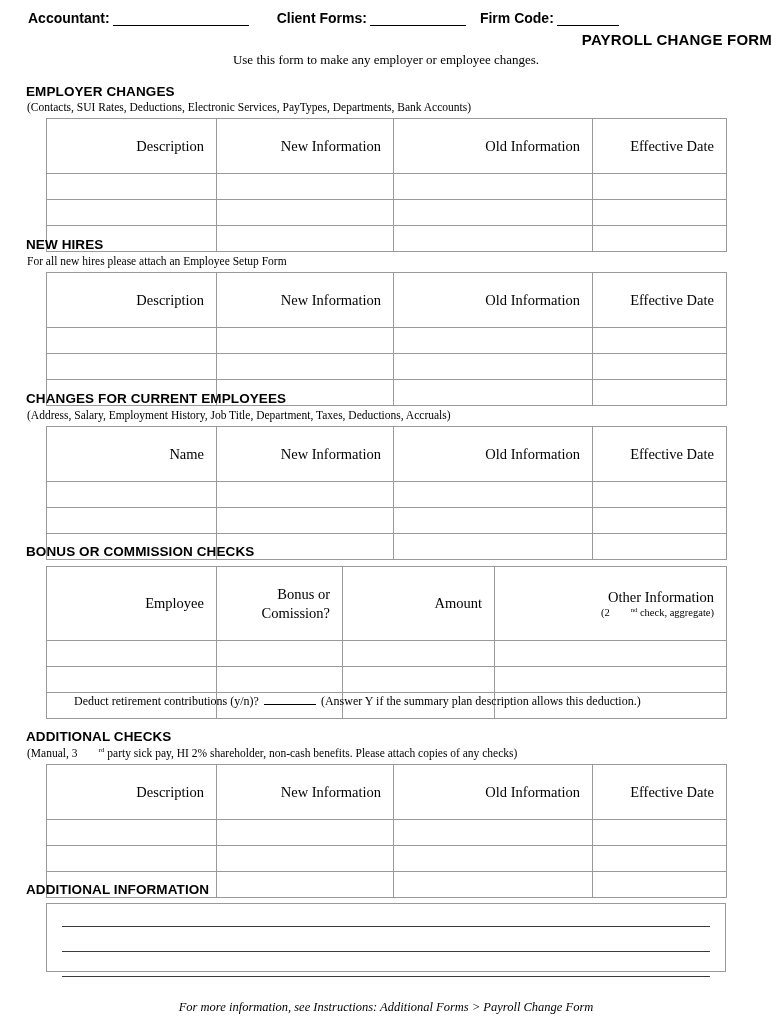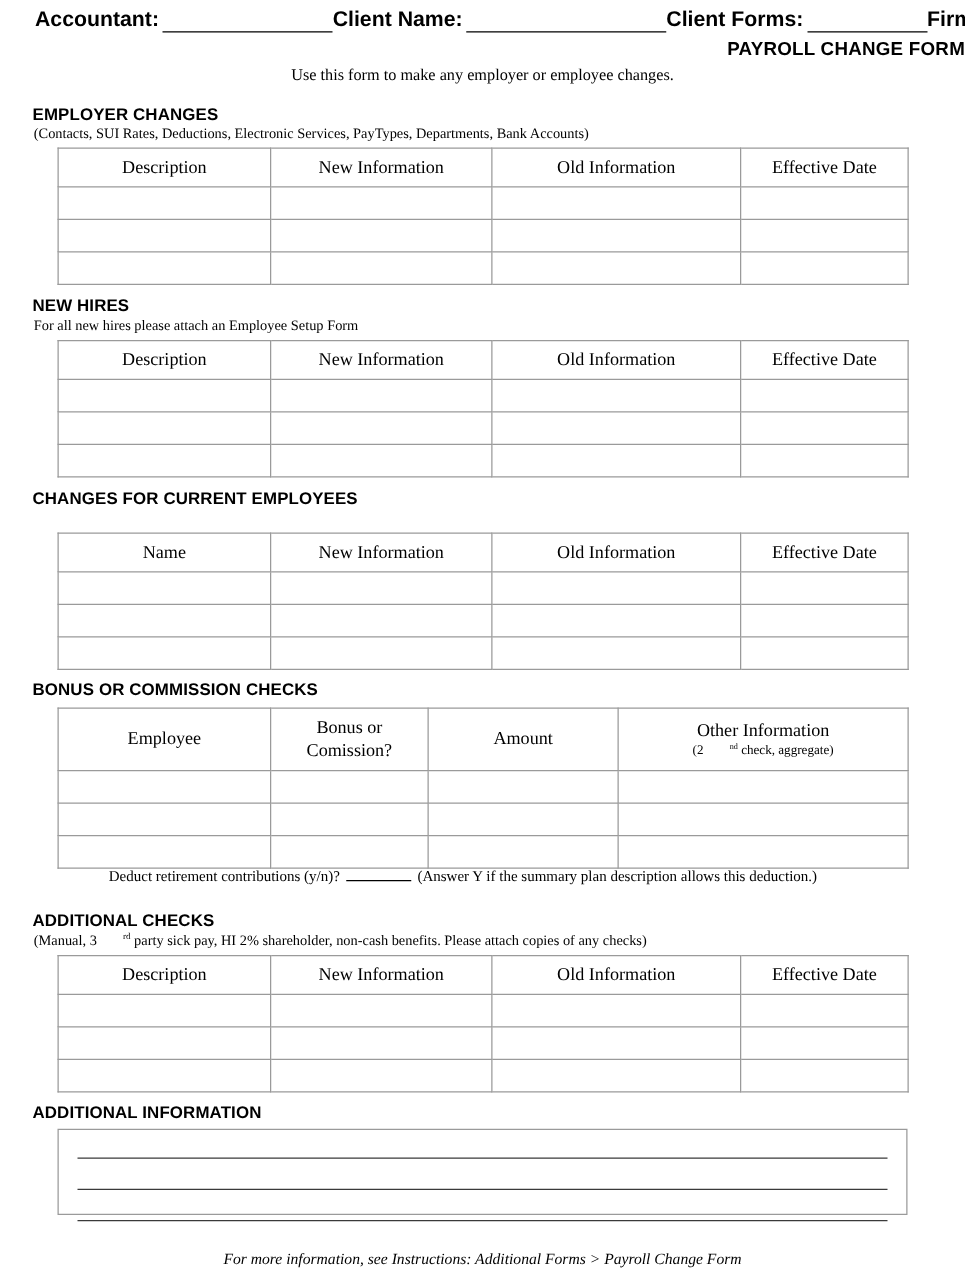--- a/index.html
+++ b/index.html
@@ -28,21 +28,21 @@
   .id-line {
     position: absolute;
     top: 6px;
     left: 28px;
     right: 26px;
     height: 20px;
     display: flex;
     align-items: flex-end;
     font-family: "Liberation Sans", sans-serif;
     font-weight: bold;
-    font-size: 17px;
+    font-size: 14px;
     white-space: nowrap;
   }
   .id-field {
     display: flex;
     align-items: flex-end;
   }
   .id-label { margin-right: 3px; }
   .id-rule {
     display: inline-block;
     border-bottom: 1.6px solid #000;
@@ -102,23 +102,23 @@
     table-layout: fixed;
   }
   table.form-table td {
     border: 1px solid #9a9a9a;
     padding: 0;
     vertical-align: middle;
     text-align: center;
   }
   table.form-table th {
     border: 1px solid #9a9a9a;
-    padding: 0;
+    padding: 12px;
     vertical-align: middle;
-    text-align: center;
+    text-align: right;
     font-weight: normal;
     font-family: "Liberation Serif", serif;
     font-size: 14.5px;
   }
   .hdr-row th { height: 30px; }
   .data-row td { height: 25px; }
 
   
   col.c1 { width: 170px; }
   col.c2 { width: 177px; }
@@ -193,24 +193,20 @@
 <body>
 
 <div class="page">
 
   <div class="id-line">
     <span class="id-field">
       <span class="id-label">Accountant:</span>
       <span class="id-rule rule-accountant"></span>
     </span>
     <span class="id-gap"></span>
-    <span class="id-field">
-      <span class="id-label">Client Name:</span>
-      <span class="id-rule rule-client-name"></span>
-    </span>
     <span class="id-gap"></span>
     <span class="id-field">
       <span class="id-label">Client Forms:</span>
       <span class="id-rule rule-client-code"></span>
     </span>
     <span class="id-gap"></span>
     <span class="id-field">
       <span class="id-label">Firm Code:</span>
       <span class="id-rule rule-firm-code"></span>
     </span>
@@ -287,20 +283,21 @@
       <tr class="data-row">
         <td></td>
         <td></td>
         <td></td>
         <td></td>
       </tr>
     </tbody>
   </table>
 
   <div class="sec-heading" style="top:391px;">CHANGES FOR CURRENT EMPLOYEES</div>
+  <div class="sec-note" style="top:409px;">(Address, Salary, Employment History, Job Title, Department, Taxes, Deductions, Accruals)</div>
   <table class="form-table" style="top:426px;">
     <colgroup>
         <col class="c1">
         <col class="c2">
         <col class="c3">
         <col class="c4">
       </colgroup>
     <tbody>
       <tr class="hdr-row">
         <th>Name</th>
@@ -363,21 +360,21 @@
         <td></td>
       </tr>
       <tr class="data-row">
         <td></td>
         <td></td>
         <td></td>
         <td></td>
       </tr>
     </tbody>
   </table>
-  <div class="deduct-line" style="top:694px;margin-left:13px;">
+  <div class="deduct-line" style="top:694px;">
     <span>Deduct retirement contributions  (y/n)?</span><span class="blank-short"></span><span>(Answer Y if the summary plan description allows this deduction.)</span>
   </div>
 
   <div class="sec-heading" style="top:729px;">ADDITIONAL CHECKS</div>
   <div class="sec-note" style="top:747px;"><span>(Manual, 3</span><sup>rd</sup><span> party sick pay, HI 2% shareholder, non-cash benefits. Please attach copies of any checks)</span></div>
   <table class="form-table" style="top:764px;">
     <colgroup>
         <col class="c1">
         <col class="c2">
         <col class="c3">

